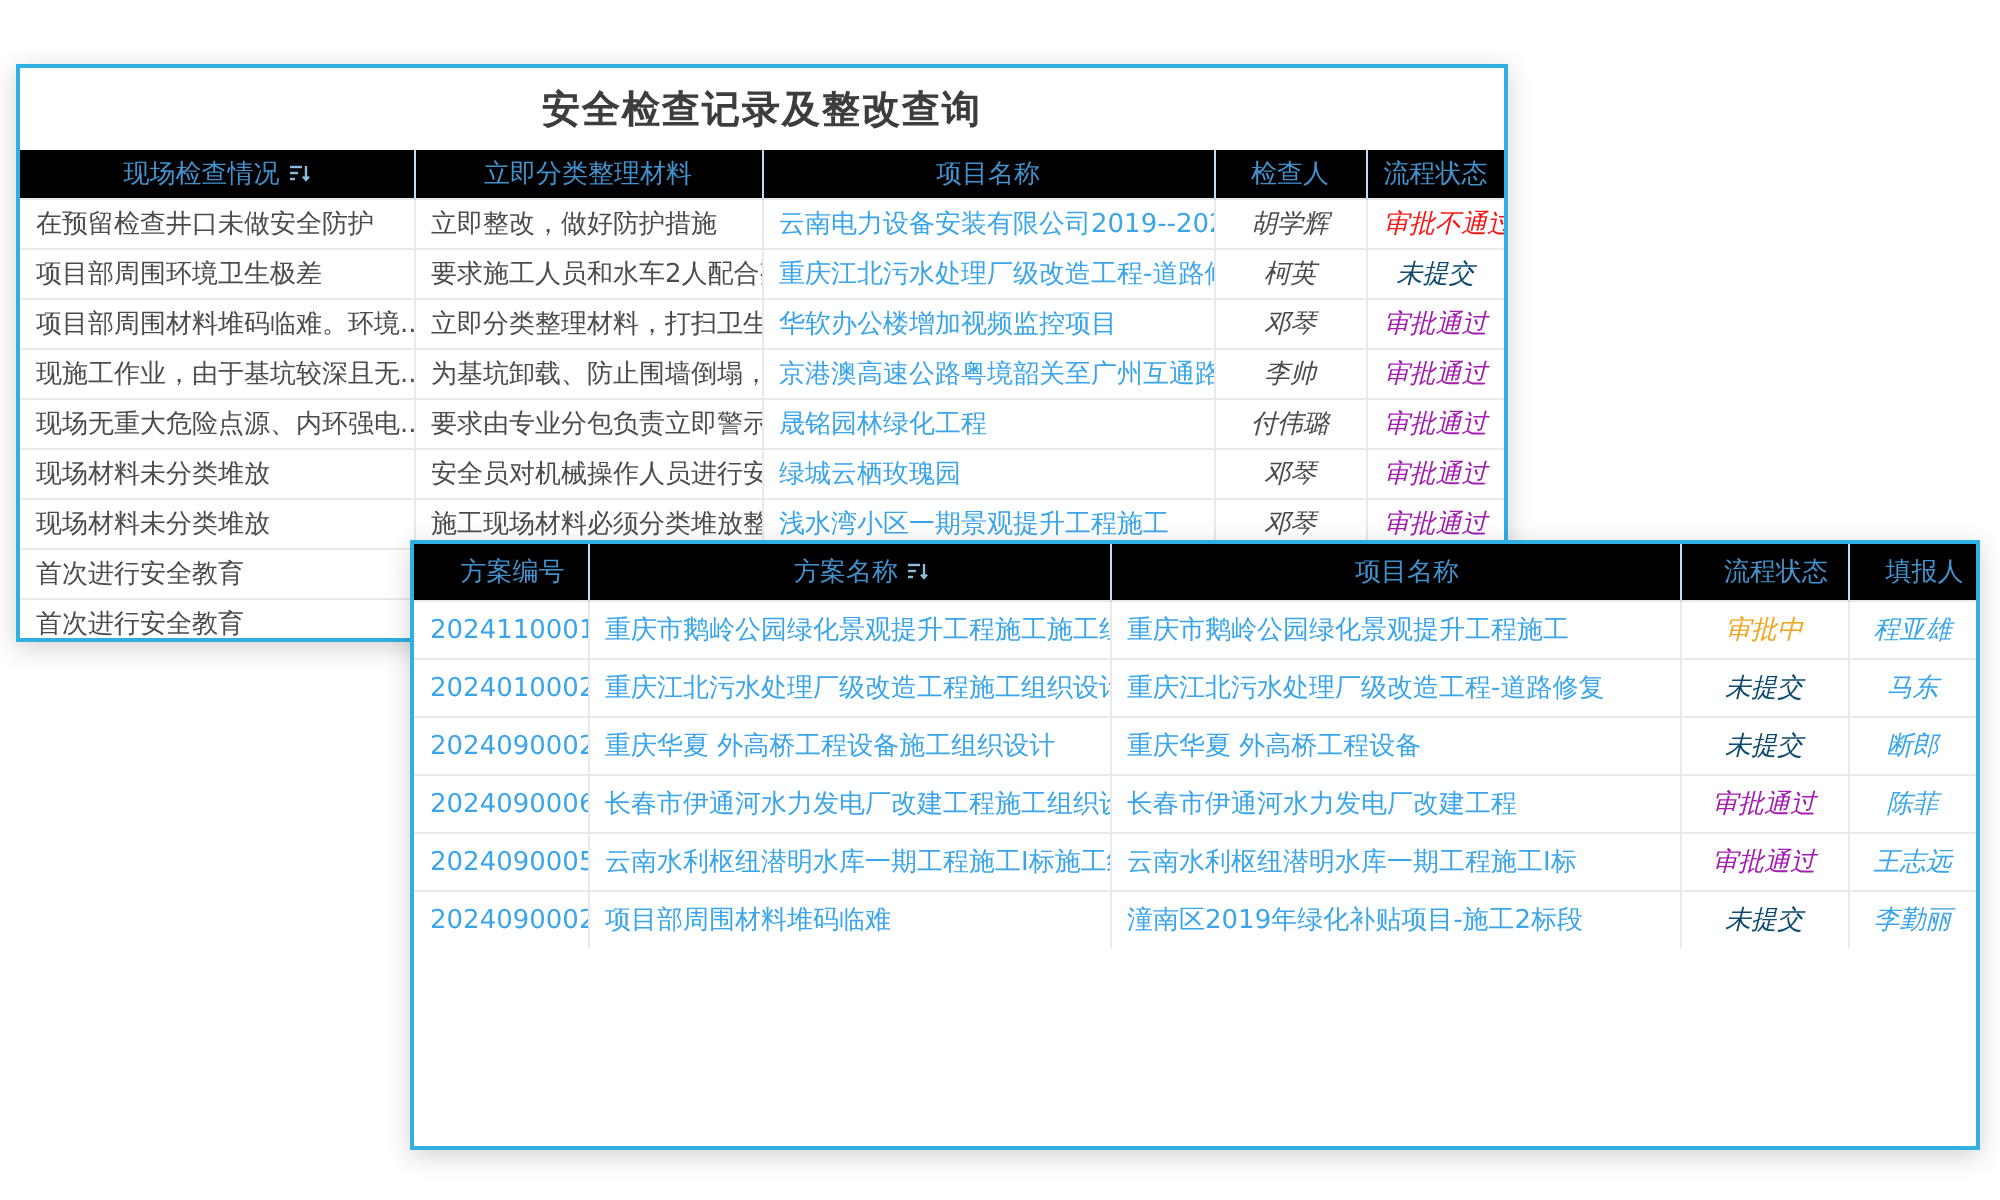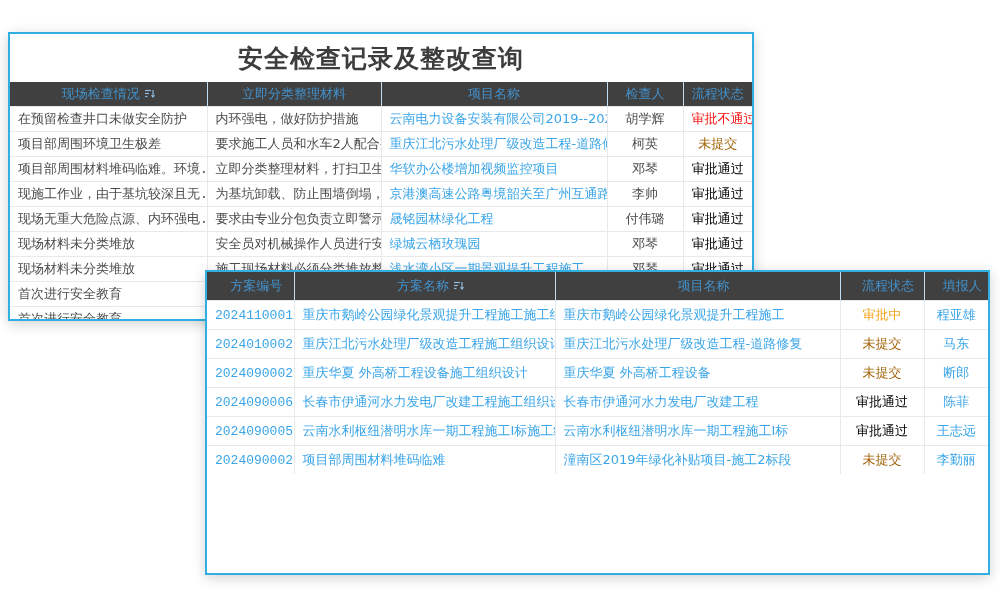--- a/index.html
+++ b/index.html
@@ -10,44 +10,44 @@
   }
   .panel{
     position:absolute;background:#ffffff;border:2px solid #2fafe2;
     box-shadow:0 3px 12px rgba(0,0,0,0.18);box-sizing:border-box;overflow:hidden;
   }
   #panel1{left:8px;top:32px;width:746px;height:289px;}
   #panel2{left:205px;top:270px;width:785px;height:305px;}
   .panel-title{
     text-align:center;font-weight:bold;color:#3d3d3d;letter-spacing:1px;
   }
-  #panel1 .panel-title{font-size:25px;padding:8px 0 7px;}
+  #panel1 .panel-title{font-size:19px;padding:8px 0 7px;}
   #panel2 .panel-title{font-size:20px;padding:10px 0 9px;}
   table{width:100%;border-collapse:collapse;table-layout:fixed;}
   th{
-    background:#404040;color:#4291cc;font-weight:normal;font-size:13px;
+    background:#000000;color:#4291cc;font-weight:normal;font-size:13px;
     padding:0 4px;white-space:nowrap;overflow:hidden;text-align:center;
     border-left:1px solid #c2ddf1;
   }
   th:first-child{border-left:none;}
   #panel1 th{height:24px;}
   #panel2 th{height:28px;padding-left:16px;}
   td{
     font-size:13px;color:#4c4c4c;padding:0 8px;white-space:nowrap;overflow:hidden;
     border-top:1px solid #e9e9e9;border-left:1px solid #e9e9e9;
   }
-  td:first-child{border-left:none;font-family:Liberation Mono, monospace;}
+  td:first-child{border-left:none;}
   #panel1 td{height:24px;}
   #panel2 td{height:28px;}
   .c-left{text-align:left;}
-  .c-center{text-align:center;}
+  .c-center{text-align:center;font-style:italic;}
   .link{color:#3aa5e8;cursor:pointer;}
-  .st-approved{color:#000000;}
+  .st-approved{color:#a21caf;}
   .st-rejected{color:#fa1414;}
-  .st-unsubmitted{color:#a16207;}
+  .st-unsubmitted{color:#0c4a6e;}
   .st-pending{color:#f2a41c;}
   .sort-icon{display:inline-block;vertical-align:-1px;margin-left:4px;}
 </style>
 </head>
 <body>
 
 <div id="panel1" class="panel">
   <div class="panel-title">安全检查记录及整改查询</div>
   <table>
     <colgroup>
@@ -72,21 +72,21 @@
         </th>
         <th>立即分类整理材料</th>
         <th>项目名称</th>
         <th>检查人</th>
         <th>流程状态</th>
       </tr>
     </thead>
     <tbody>
         <tr>
           <td class="c-left">在预留检查井口未做安全防护</td>
-          <td class="c-left">内环强电，做好防护措施</td>
+          <td class="c-left">立即整改，做好防护措施</td>
           <td class="c-left link">云南电力设备安装有限公司2019--2020年度</td>
           <td class="c-center">胡学辉</td>
           <td class="c-center st-rejected">审批不通过</td>
         </tr>
         <tr>
           <td class="c-left">项目部周围环境卫生极差</td>
           <td class="c-left">要求施工人员和水车2人配合整...</td>
           <td class="c-left link">重庆江北污水处理厂级改造工程-道路修复</td>
           <td class="c-center">柯英</td>
           <td class="c-center st-unsubmitted">未提交</td>

